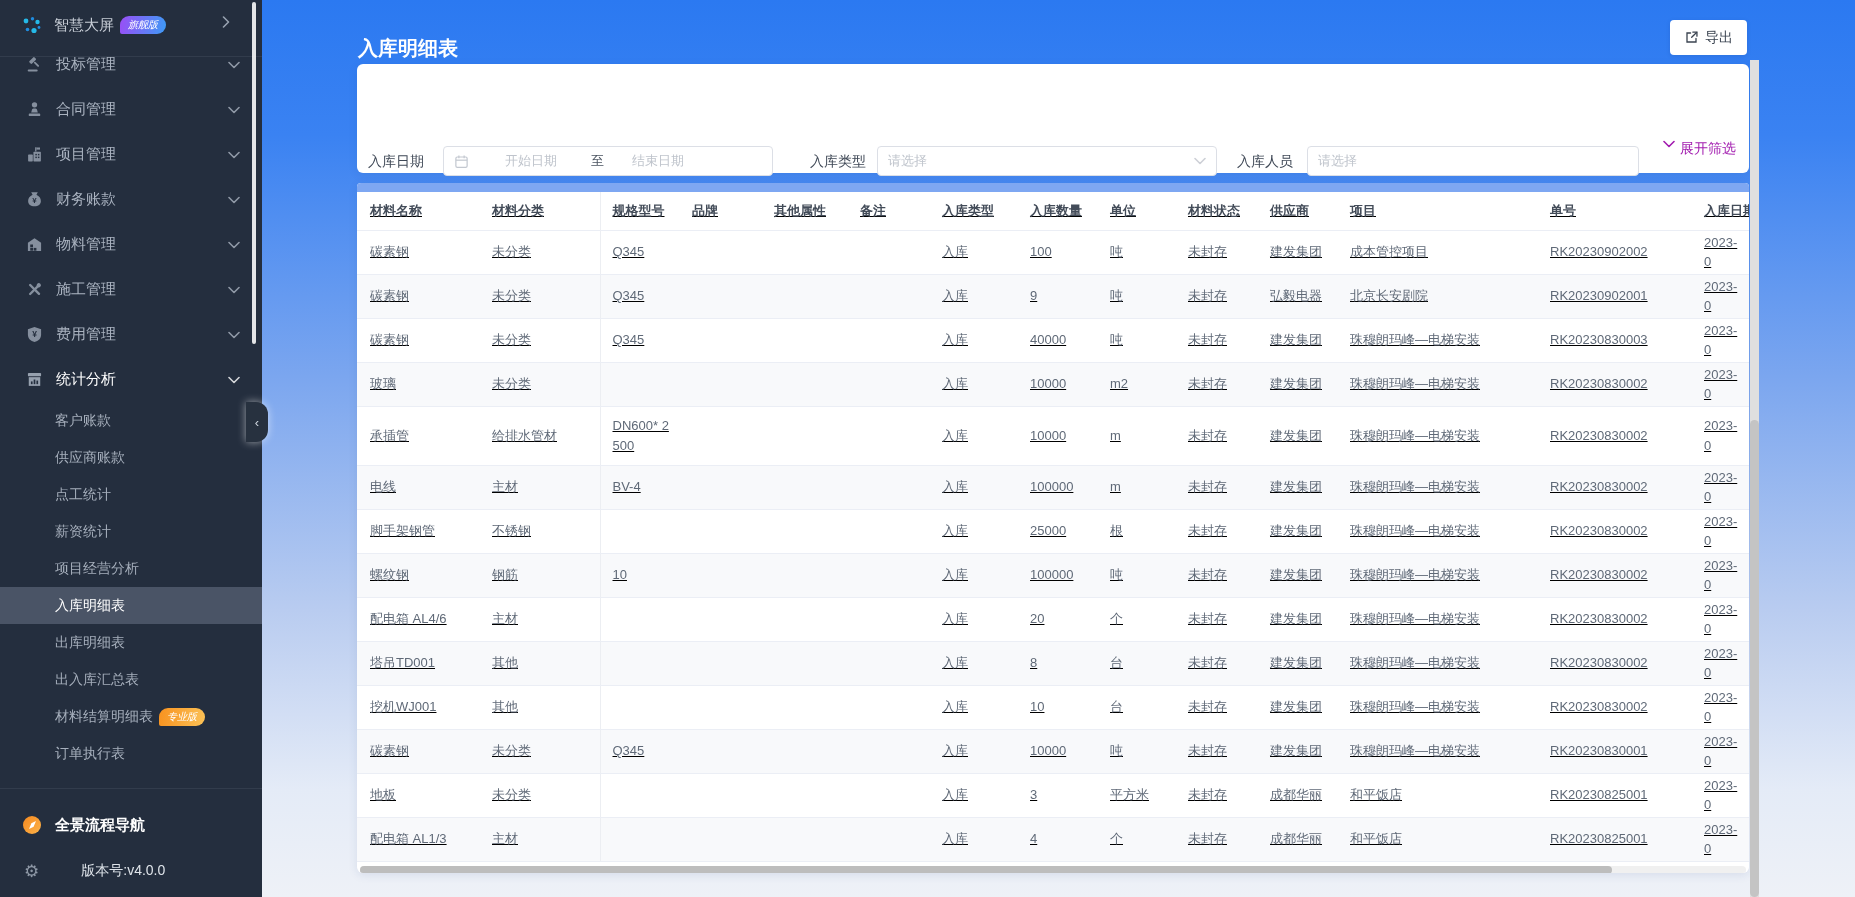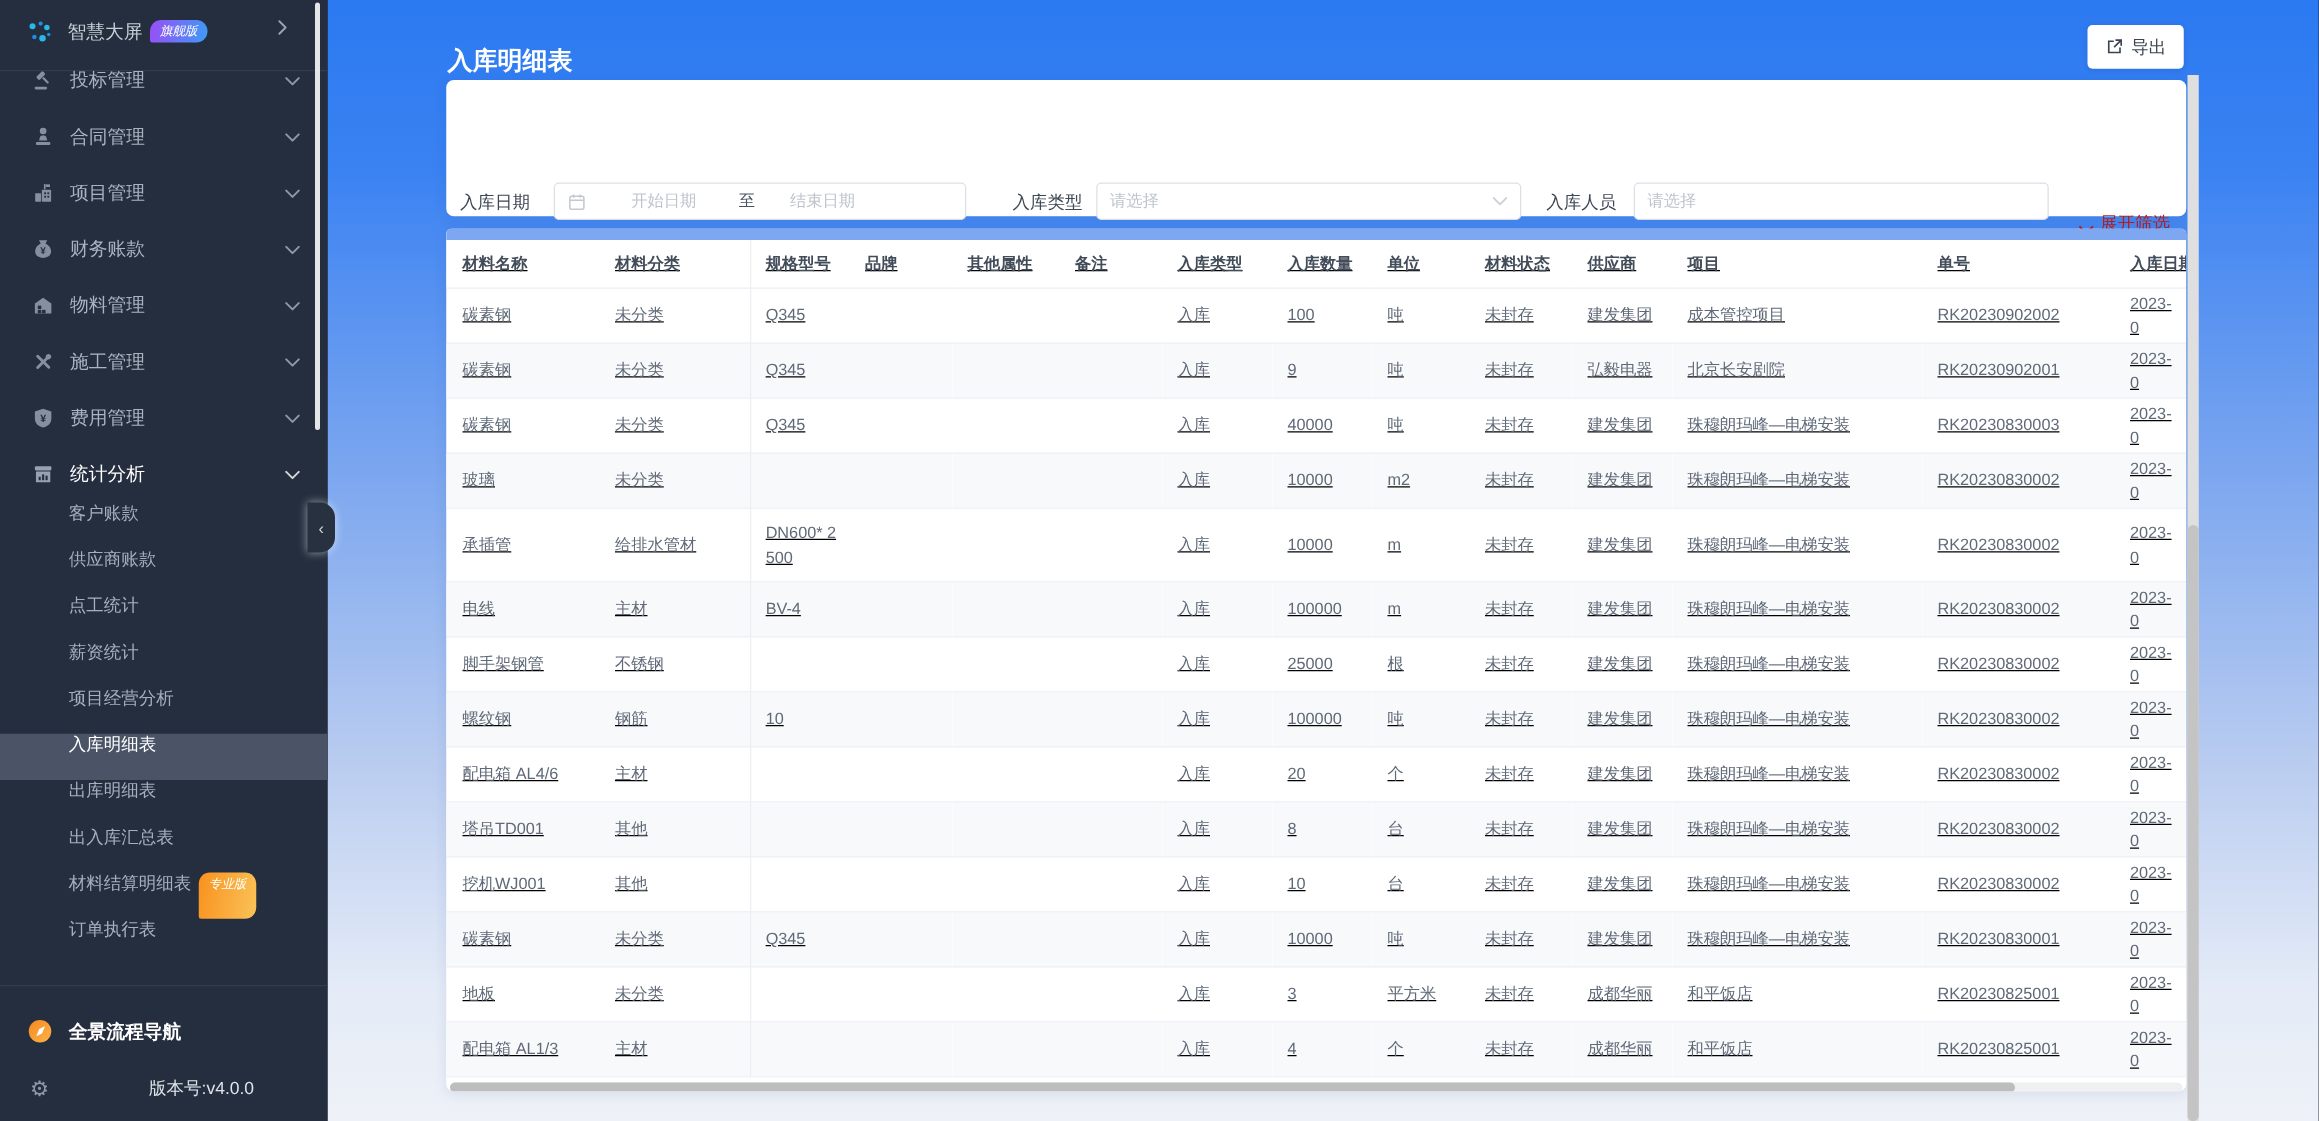--- a/index.html
+++ b/index.html
@@ -17,28 +17,28 @@
   .badge.premium{background:linear-gradient(100deg,#9a4ef6,#3d9bf6);}
   .badge.pro{background:linear-gradient(100deg,#f8921f,#fbc257);}
   .brand .b-chev{margin-left:auto;color:#98a2b0;}
   .menu{position:absolute;left:0;top:42px;width:100%;}
   .menu-item{height:45px;display:flex;align-items:center;padding:0 22px 0 26px;color:#aab3c0;font-size:15px;cursor:pointer;}
   .menu-item .mi-icon{width:17px;height:17px;margin-right:13px;flex:0 0 auto;opacity:.85;}
   .menu-item .mi-chev{margin-left:auto;opacity:.8;}
   .menu-item.active{color:#fff;}
   .menu-item.active .mi-icon{opacity:1;}
   .submenu{position:absolute;left:0;top:402px;width:100%;}
-  .submenu-item{height:37px;display:flex;padding:0 16px 0 55px;color:#a6afbc;font-size:14px;cursor:pointer;}
+  .submenu-item{height:37px;display:flex;align-items:center;padding:0 16px 0 55px;color:#a6afbc;font-size:14px;cursor:pointer;}
   .submenu-item.selected{background:#4a5466;color:#fff;}
   .side-divider{position:absolute;left:0;width:100%;height:1px;background:#323c4c;}
   .nav-bottom{position:absolute;left:0;bottom:52px;width:100%;height:40px;display:flex;align-items:center;padding:0 22px;color:#fff;font-size:15px;font-weight:bold;cursor:pointer;}
   .nav-bottom .compass{width:20px;height:20px;margin-right:13px;}
   .version-row{position:absolute;left:0;bottom:8px;width:100%;height:36px;display:flex;align-items:center;padding:0 24px;}
   .version-row .gear{color:#8e98a6;font-size:17px;line-height:1;}
-  .version-row .ver{margin-left:80px;color:#dfe4ea;font-size:14px;}
+  .version-row .ver{margin-left:42px;color:#dfe4ea;font-size:14px;}
   .side-scrollthumb{position:absolute;left:252px;top:2px;width:4px;height:342px;background:rgba(255,255,255,.88);border-radius:2px;}
   .collapse-tab{position:absolute;left:246px;top:402px;width:22px;height:40px;background:#27313f;border-radius:0 12px 12px 0;
                 display:flex;align-items:center;justify-content:center;color:#cfd6df;font-size:13px;cursor:pointer;
                 box-shadow:0 0 8px rgba(255,255,255,.55);z-index:6;}
   
   .content{position:absolute;left:262px;top:0;right:0;bottom:0;
            background:linear-gradient(180deg,#2b79f1 0%,#3a82f2 15%,#7ba6ef 42%,#b9ccf0 68%,#e4ebf7 88%,#eef1f7 100%);}
   .content-inner{position:absolute;left:95px;top:0;width:1392px;height:897px;}
   .page-title{position:absolute;left:1px;top:22px;color:#fff;font-size:20px;font-weight:bold;}
   .export-btn{position:absolute;top:20px;right:2px;height:35px;background:#fff;border-radius:4px;
@@ -54,21 +54,21 @@
                display:flex;align-items:center;padding:0 10px;background:#fff;cursor:text;}
   .range-input .cal{width:15px;height:15px;flex:0 0 auto;}
   .range-input .ph{color:#bfc4cc;font-size:13px;}
   .range-input .ph.start{margin-left:36px;}
   .range-input .to{color:#4a5360;font-size:13px;margin:0 28px 0 34px;}
   .sel{position:absolute;top:82px;height:30px;border:1px solid #dcdfe6;border-radius:4px;background:#fff;
        display:flex;align-items:center;padding:0 10px;cursor:pointer;}
   .sel .ph{color:#bfc4cc;font-size:13px;}
   .sel .s-chev{margin-left:auto;opacity:.8;}
   .sel.type{left:520px;width:340px;} .sel.person{left:950px;width:332px;}
-  .expand-link{position:absolute;top:94px;right:13px;height:30px;display:flex;align-items:flex-end;color:#b91c1c;font-size:14px;cursor:pointer;}
+  .expand-link{position:absolute;top:76px;right:13px;height:30px;display:flex;align-items:flex-start;color:#a21caf;font-size:14px;cursor:pointer;}
   .expand-link .e-chev{margin-right:5px;display:flex;}
   .search-btn{position:absolute;left:19px;top:127px;width:207px;height:33px;background:#4a7df1;border:none;border-radius:4px;
               color:#fff;font-size:14px;cursor:pointer;font-family:inherit;}
   .clear-link{position:absolute;left:250px;top:127px;height:33px;display:flex;align-items:center;color:#3f7ef8;font-size:14px;cursor:pointer;}
   
   .table-card{position:absolute;left:0;top:183px;width:1392px;height:690px;background:#fff;border-radius:4px 4px 6px 6px;
               box-shadow:0 2px 10px rgba(25,60,130,.10);overflow:hidden;}
   .top-strip{height:9px;background:#7ea7f2;}
   .tbl-viewport{width:1392px;overflow:hidden;text-decoration:underline;}
   table.tbl{border-collapse:collapse;table-layout:fixed;width:1392px;}

